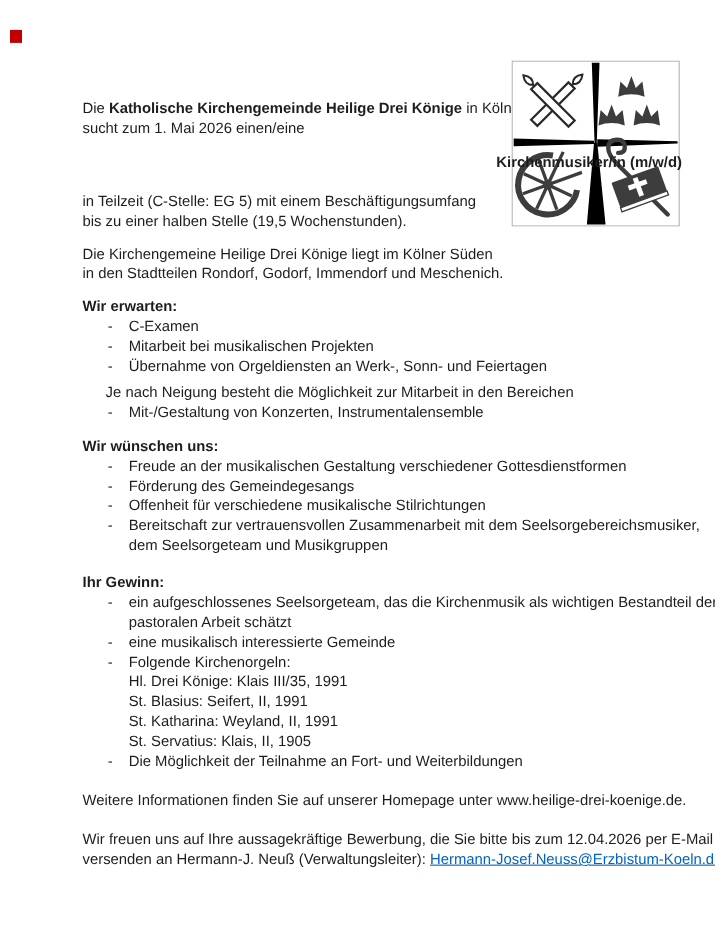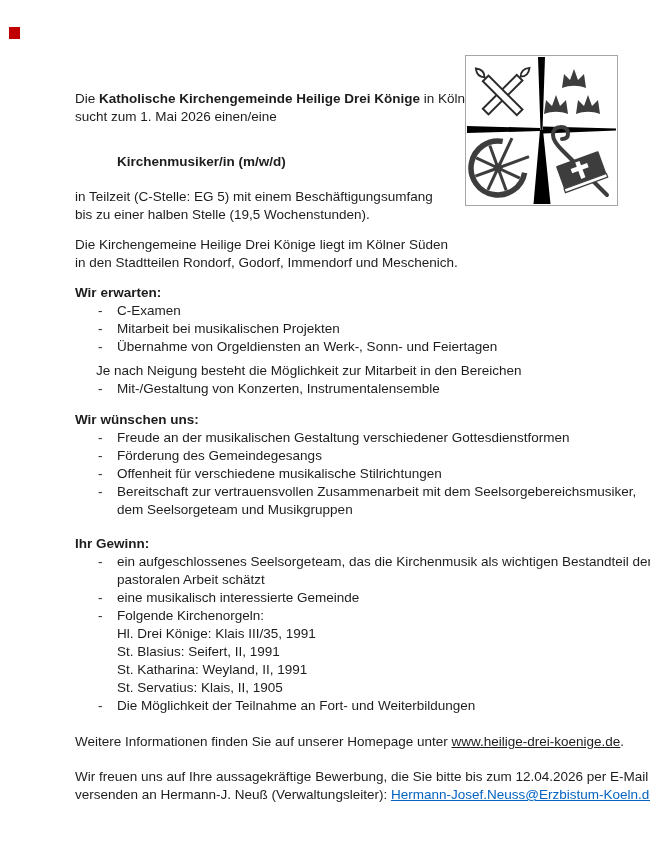--- a/index.html
+++ b/index.html
@@ -5,34 +5,34 @@
   html,body{margin:0;padding:0;}
   body{
     width:650px;height:848px;position:relative;background:#ffffff;
     font-family:"Liberation Sans","DejaVu Sans",sans-serif;
     font-size:13.5px;line-height:18px;color:#1d1d1d;
     -webkit-font-smoothing:antialiased;
   }
   .doc{position:absolute;left:75px;top:90px;width:545px;}
   .line{white-space:nowrap;}
   b,.bold{font-weight:bold;}
-  .job-title{margin-top:27px;padding-left:42px;font-weight:bold;}
+  .job-title{margin-top:13px;padding-left:42px;font-weight:bold;text-align:right;}
   .employment{margin-top:17px;}
   .location{margin-top:12px;}
   .sec-expect{margin-top:12px;}
   .sec-head{font-weight:bold;}
   .li{position:relative;padding-left:42px;}
   .li::before{content:"-";position:absolute;left:23px;top:0;}
   .cont{padding-left:42px;}
   .optional-intro{margin-top:6px;padding-left:21px;}
   .sec-wish{margin-top:13px;}
   .sec-gain{margin-top:16px;}
   .homepage{margin-top:18px;}
   .application{margin-top:17px;}
-  a.link-plain{color:#1d1d1d;text-decoration:underline;cursor:pointer;}
+  a.link-plain{color:#1d1d1d;cursor:pointer;}
   a.link-mail{text-decoration:underline;cursor:pointer;}
   .red-marker{position:absolute;left:9px;top:27px;width:11px;height:12px;}
   .logo{position:absolute;left:465px;top:55px;width:153px;height:151px;}
 </style>
 </head>
 <body>
 
 <svg class="red-marker" viewBox="0 0 11 12">
   <rect x="0" y="0" width="11" height="12" fill="#c00000"></rect>
 </svg>

